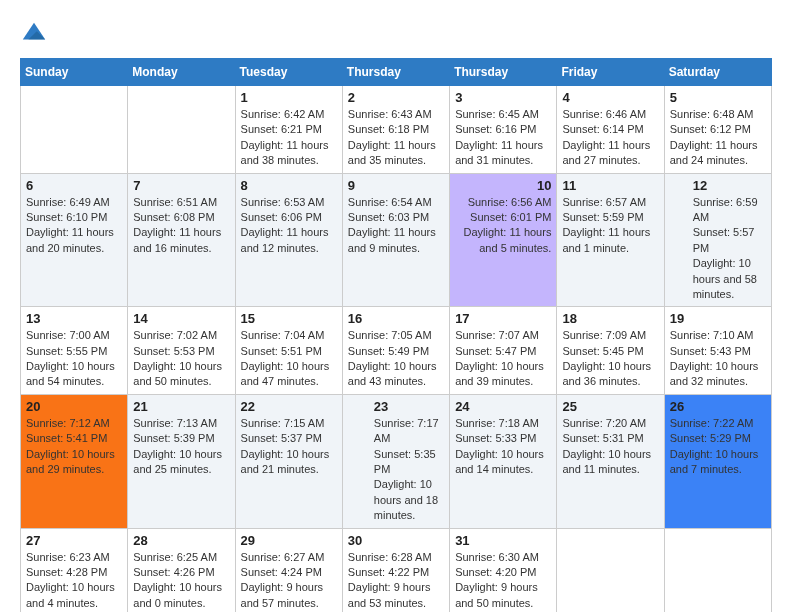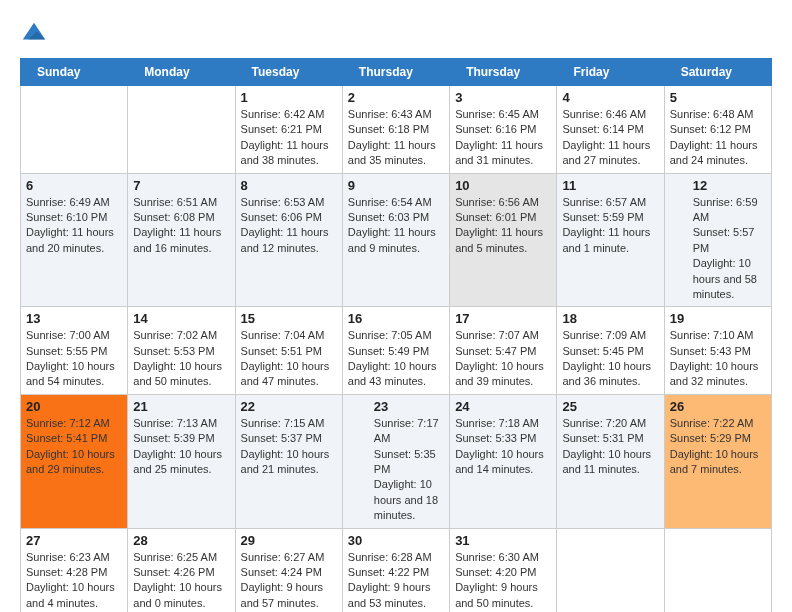--- a/index.html
+++ b/index.html
@@ -47,21 +47,21 @@
       color: #444;
     }
     .calendar {
       width: 100%;
       border-collapse: collapse;
       font-size: 11px;
     }
     .calendar th {
       background: #2e7bc4;
       color: #fff;
-      padding: 6px 16px;
+      padding: 6px 4px;
       text-align: left;
       font-size: 12px;
       font-weight: bold;
       border: 1px solid #2e7bc4;
     }
     .calendar td {
       border: 1px solid #ccc;
       vertical-align: top;
       padding: 4px 5px;
       width: 107px;
@@ -154,21 +154,21 @@
           <div class="day-info">Sunrise: 6:51 AM<br>Sunset: 6:08 PM<br>Daylight: 11 hours and 16 minutes.</div>
         </td>
         <td style="background: rgb(240, 244, 248);">
           <span class="day-number">8</span>
           <div class="day-info">Sunrise: 6:53 AM<br>Sunset: 6:06 PM<br>Daylight: 11 hours and 12 minutes.</div>
         </td>
         <td style="background: rgb(240, 244, 248);">
           <span class="day-number">9</span>
           <div class="day-info">Sunrise: 6:54 AM<br>Sunset: 6:03 PM<br>Daylight: 11 hours and 9 minutes.</div>
         </td>
-        <td style="background: #e5e5e5;">
+        <td style="background: #c4b5fd; text-align: right;">
           <span class="day-number">10</span>
           <div class="day-info">Sunrise: 6:56 AM<br>Sunset: 6:01 PM<br>Daylight: 11 hours and 5 minutes.</div>
         </td>
         <td style="background: rgb(240, 244, 248);">
           <span class="day-number">11</span>
           <div class="day-info">Sunrise: 6:57 AM<br>Sunset: 5:59 PM<br>Daylight: 11 hours and 1 minute.</div>
         </td>
         <td style="background: rgb(240, 244, 248); padding-left: 28px;">
           <span class="day-number">12</span>
           <div class="day-info">Sunrise: 6:59 AM<br>Sunset: 5:57 PM<br>Daylight: 10 hours and 58 minutes.</div>
@@ -222,21 +222,21 @@
           <div class="day-info">Sunrise: 7:17 AM<br>Sunset: 5:35 PM<br>Daylight: 10 hours and 18 minutes.</div>
         </td>
         <td style="background: rgb(240, 244, 248); margin-top: 42px;">
           <span class="day-number">24</span>
           <div class="day-info">Sunrise: 7:18 AM<br>Sunset: 5:33 PM<br>Daylight: 10 hours and 14 minutes.</div>
         </td>
         <td style="background: rgb(240, 244, 248); margin-top: 20px;">
           <span class="day-number">25</span>
           <div class="day-info">Sunrise: 7:20 AM<br>Sunset: 5:31 PM<br>Daylight: 10 hours and 11 minutes.</div>
         </td>
-        <td style="background: #fdba74;">
+        <td style="background: #3b82f6;">
           <span class="day-number">26</span>
           <div class="day-info">Sunrise: 7:22 AM<br>Sunset: 5:29 PM<br>Daylight: 10 hours and 7 minutes.</div>
         </td>
       </tr>
       <tr>
         <td>
           <span class="day-number">27</span>
           <div class="day-info">Sunrise: 6:23 AM<br>Sunset: 4:28 PM<br>Daylight: 10 hours and 4 minutes.</div>
         </td>
         <td>

